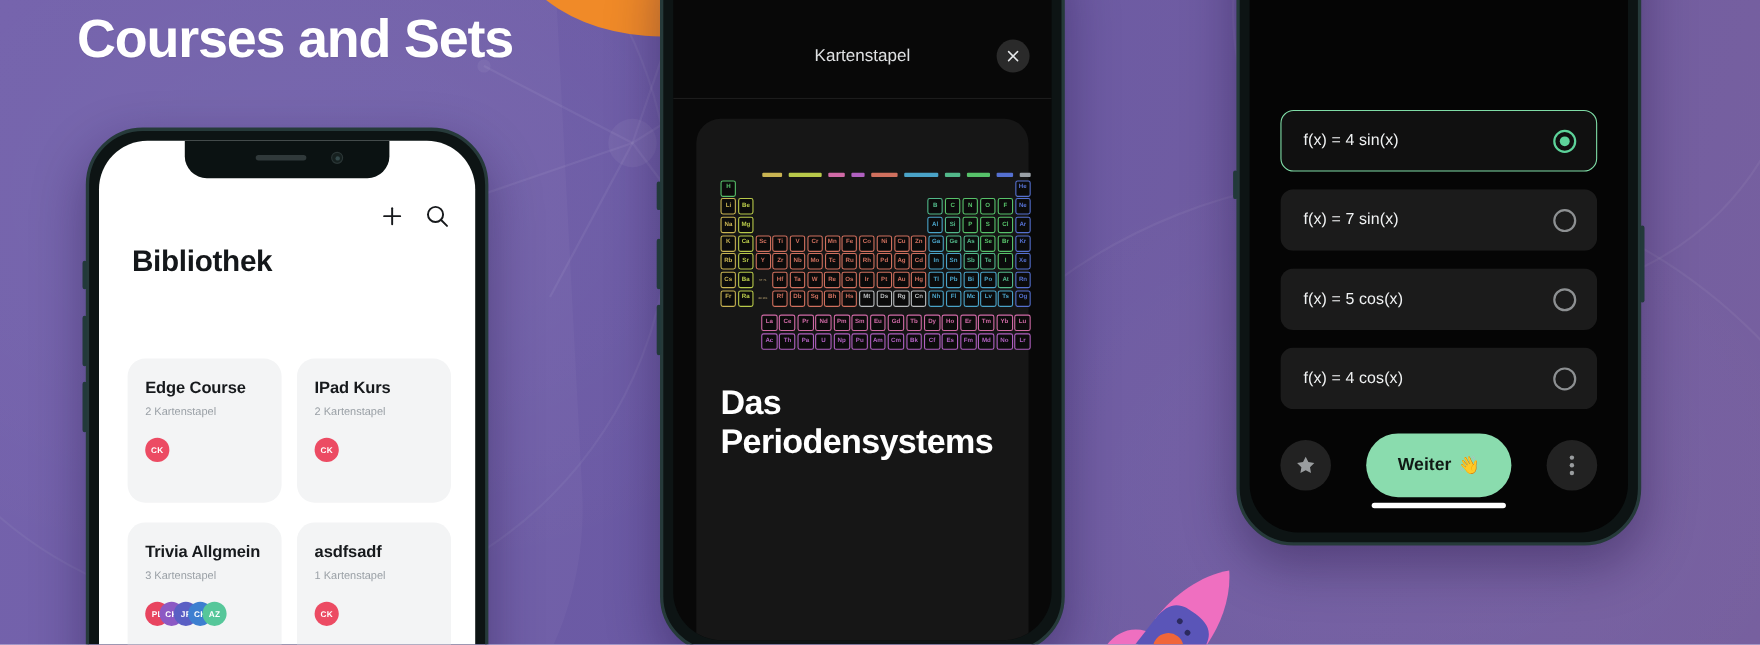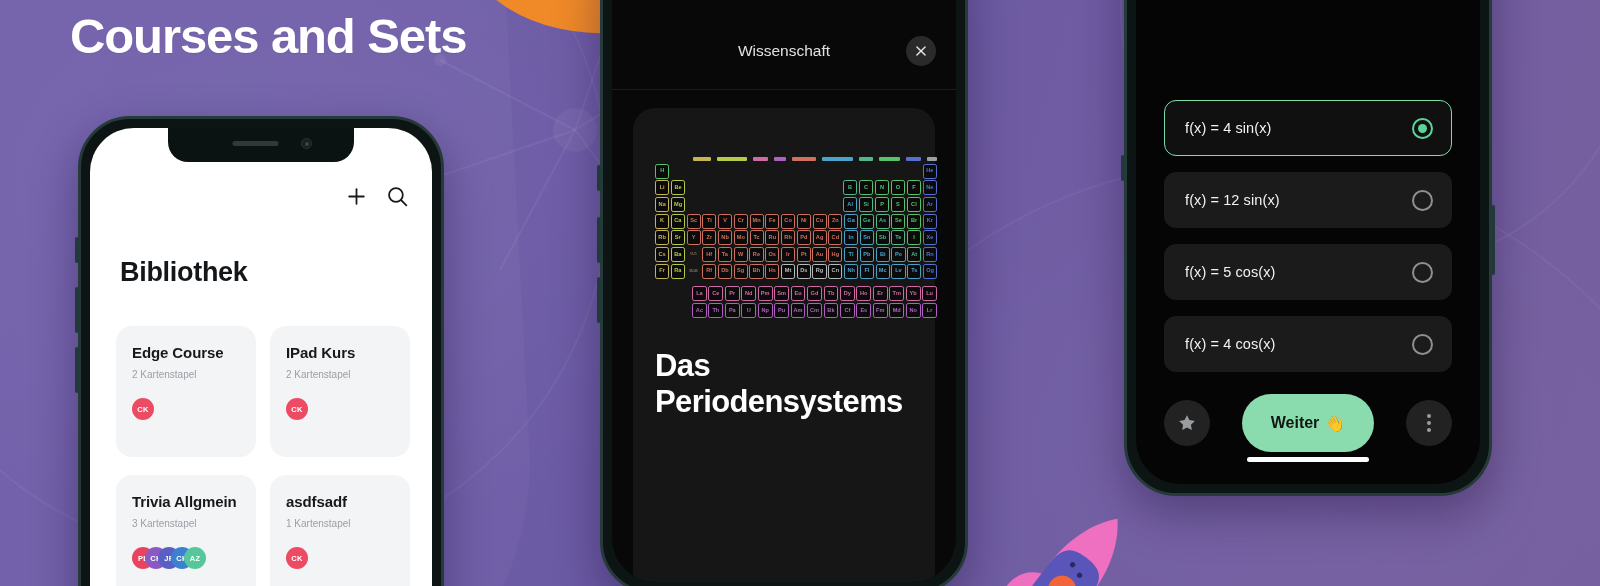--- a/index.html
+++ b/index.html
@@ -108,21 +108,21 @@
     width:4px; height:4px; border-radius:50%; background:#33484a;
   }
 
   .lib-actions {
     position: absolute; right: 22px; top: 56px;
     display: flex; align-items: center; gap: 16px;
   }
   .icon-btn { cursor: pointer; display:flex; align-items:center; justify-content:center; }
   .lib-title {
     position: absolute; left: 30px; top: 94px;
-    font-size: 27px; font-weight: bold; color: #14171a; letter-spacing: -0.3px; margin-top: 35px;
+    font-size: 27px; font-weight: bold; color: #14171a; letter-spacing: -0.3px;
   }
   .lib-sortrow {
     position: absolute; left: 30px; right: 26px; top: 162px;
     display: flex; align-items: center;
   }
   .lib-sortlabel { font-size: 13.5px; color: #8b9096; margin-left: 10px; }
   .lib-sortrow .spacer { flex: 1; }
 
   .card-grid {
     position: absolute; left: 26px; right: 22px; top: 198px;
@@ -351,21 +351,21 @@
     </div>
   </div>
 
   <div class="phone" id="phone2">
     <div class="side-btn" style="left:-6px; top:228px; width:4px; height:26px;"></div>
     <div class="side-btn" style="left:-6px; top:280px; width:4px; height:46px;"></div>
     <div class="side-btn" style="left:-6px; top:340px; width:4px; height:46px;"></div>
 
     <div class="screen">
       <div class="p2-topbar">
-        <span class="t">Wissenschaft</span>
+        <span class="t">Kartenstapel</span>
         <span class="p2-close">
           <svg width="14" height="14" viewBox="0 0 24 24" fill="none" stroke="#e6e8ea" stroke-width="2.4" stroke-linecap="round">
             <line x1="5" y1="5" x2="19" y2="19"></line>
               <line x1="19" y1="5" x2="5" y2="19"></line>
           </svg>
         </span>
       </div>
 
       <div class="p2-sheet">
         <div class="pt-wrap" id="pt-wrap">
@@ -565,21 +565,21 @@
     <div class="side-btn" style="left:-6px; top:250px; width:4px; height:26px;"></div>
     <div class="side-btn" style="right:-6px; top:300px; width:4px; height:70px;"></div>
 
     <div class="screen">
       <div class="opt-list" id="opt-list">
           <div class="opt selected">
             <span class="lbl">f(x) = 4 sin(x)</span>
             <span class="radio"></span>
           </div>
           <div class="opt">
-            <span class="lbl">f(x) = 12 sin(x)</span>
+            <span class="lbl">f(x) = 7 sin(x)</span>
             <span class="radio"></span>
           </div>
           <div class="opt">
             <span class="lbl">f(x) = 5 cos(x)</span>
             <span class="radio"></span>
           </div>
           <div class="opt">
             <span class="lbl">f(x) = 4 cos(x)</span>
             <span class="radio"></span>
           </div>

